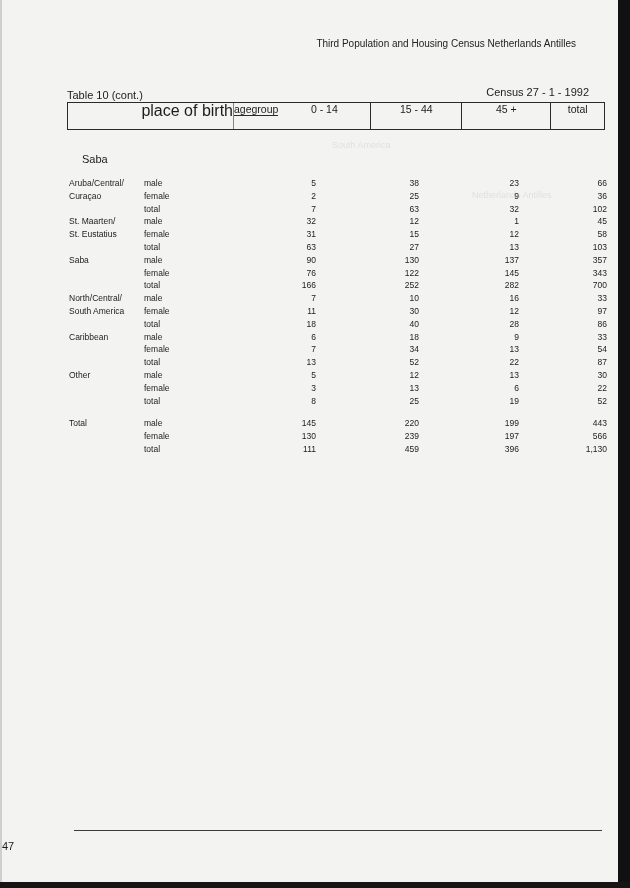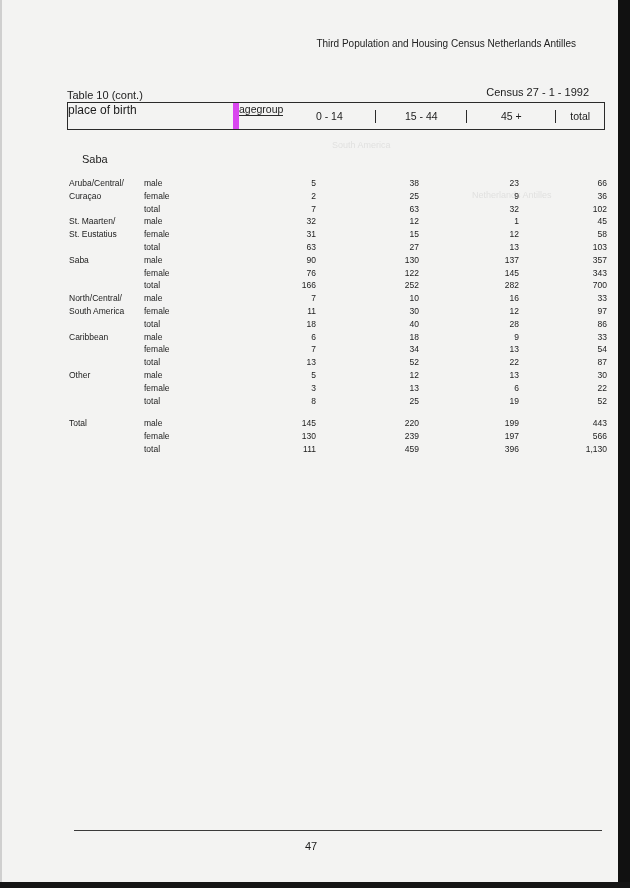--- a/index.html
+++ b/index.html
@@ -14,42 +14,42 @@
   }
   .running-head {
     position: absolute; right: 44px; top: 38px; font-size: 10px; color: #222;
   }
   .table-label { position: absolute; left: 65px; top: 89px; font-size: 11px; }
   .census-date { position: absolute; right: 31px; top: 86px; font-size: 11px; }
 
   .hdr { position: absolute; left: 65px; top: 102px; width: 536px; border: 1px solid #2a2a2a; }
   .hdr-title { height: 20px; border-bottom: 1px solid #2a2a2a; text-align: center; font-size: 13px; line-height: 20px; }
   .hdr-row2 { display: flex; height: 26px; }
-  .hdr-pob { width: 165px; border-right: 6px solid #d946ef; font-size: 12px; text-align: left; line-height: 15px; }
+  .hdr-pob { width: 165px; border-right: 1px solid #d946ef; font-size: 16px; text-align: right; line-height: 15px; }
   .hdr-pob span { display: block; padding-top: 0px; }
   .hdr-right { flex: 1; display: flex; flex-direction: row; }
   .hdr-agegroup { height: 12px; font-size: 10.5px; text-align: center; line-height: 12px; border-bottom: 1px solid #2a2a2a; }
-  .hdr-cols { display: flex; flex: 1; align-items: center; }
+  .hdr-cols { display: flex; flex: 1; }
   .hdr-cols div { font-size: 10.5px; text-align: center; line-height: 13px; border-right: 1px solid #2a2a2a; }
   .hdr-cols div:last-child { border-right: none; }
   .region-label { position: absolute; left: 80px; top: 153px; font-size: 11px; }
 
   .rows { position: absolute; left: 67px; top: 177px; width: 540px; }
   .row { position: relative; height: 12.8px; font-size: 8.5px; line-height: 12.8px; }
   .row .pob { position: absolute; left: 0; }
   .row .sex { position: absolute; left: 75px; }
   .row .v { position: absolute; text-align: right; width: 40px; }
   .row .c0 { left: 207px; }
   .row .c1 { left: 310px; }
   .row .c2 { left: 410px; }
   .row .c3 { left: 498px; }
   .gap { height: 10px; }
 
   .footer-rule { position: absolute; left: 72px; top: 830px; width: 528px; height: 1px; background: #3a3a3a; }
-  .page-num { position: absolute; left: 0; width: 618px; top: 840px; text-align: center; font-size: 11px; }
+  .page-num { position: absolute; left: 0; width: 618px; top: 840px; text-align: left; font-size: 11px; }
   .right-edge { position: absolute; right: 0; top: 0; width: 12px; height: 888px; background: #111; }
   .bottom-edge { position: absolute; left: 0; bottom: 0; width: 630px; height: 6px; background: #151515; }
   .ghost { position: absolute; color: rgba(60,60,60,0.10); font-size: 9px; }
 </style>
 </head>
 <body>
 
 <div class="page">
   <div class="ghost" style="left:330px;top:140px;">South America</div>
   <div class="ghost" style="left:470px;top:190px;">Netherlands Antilles</div>

